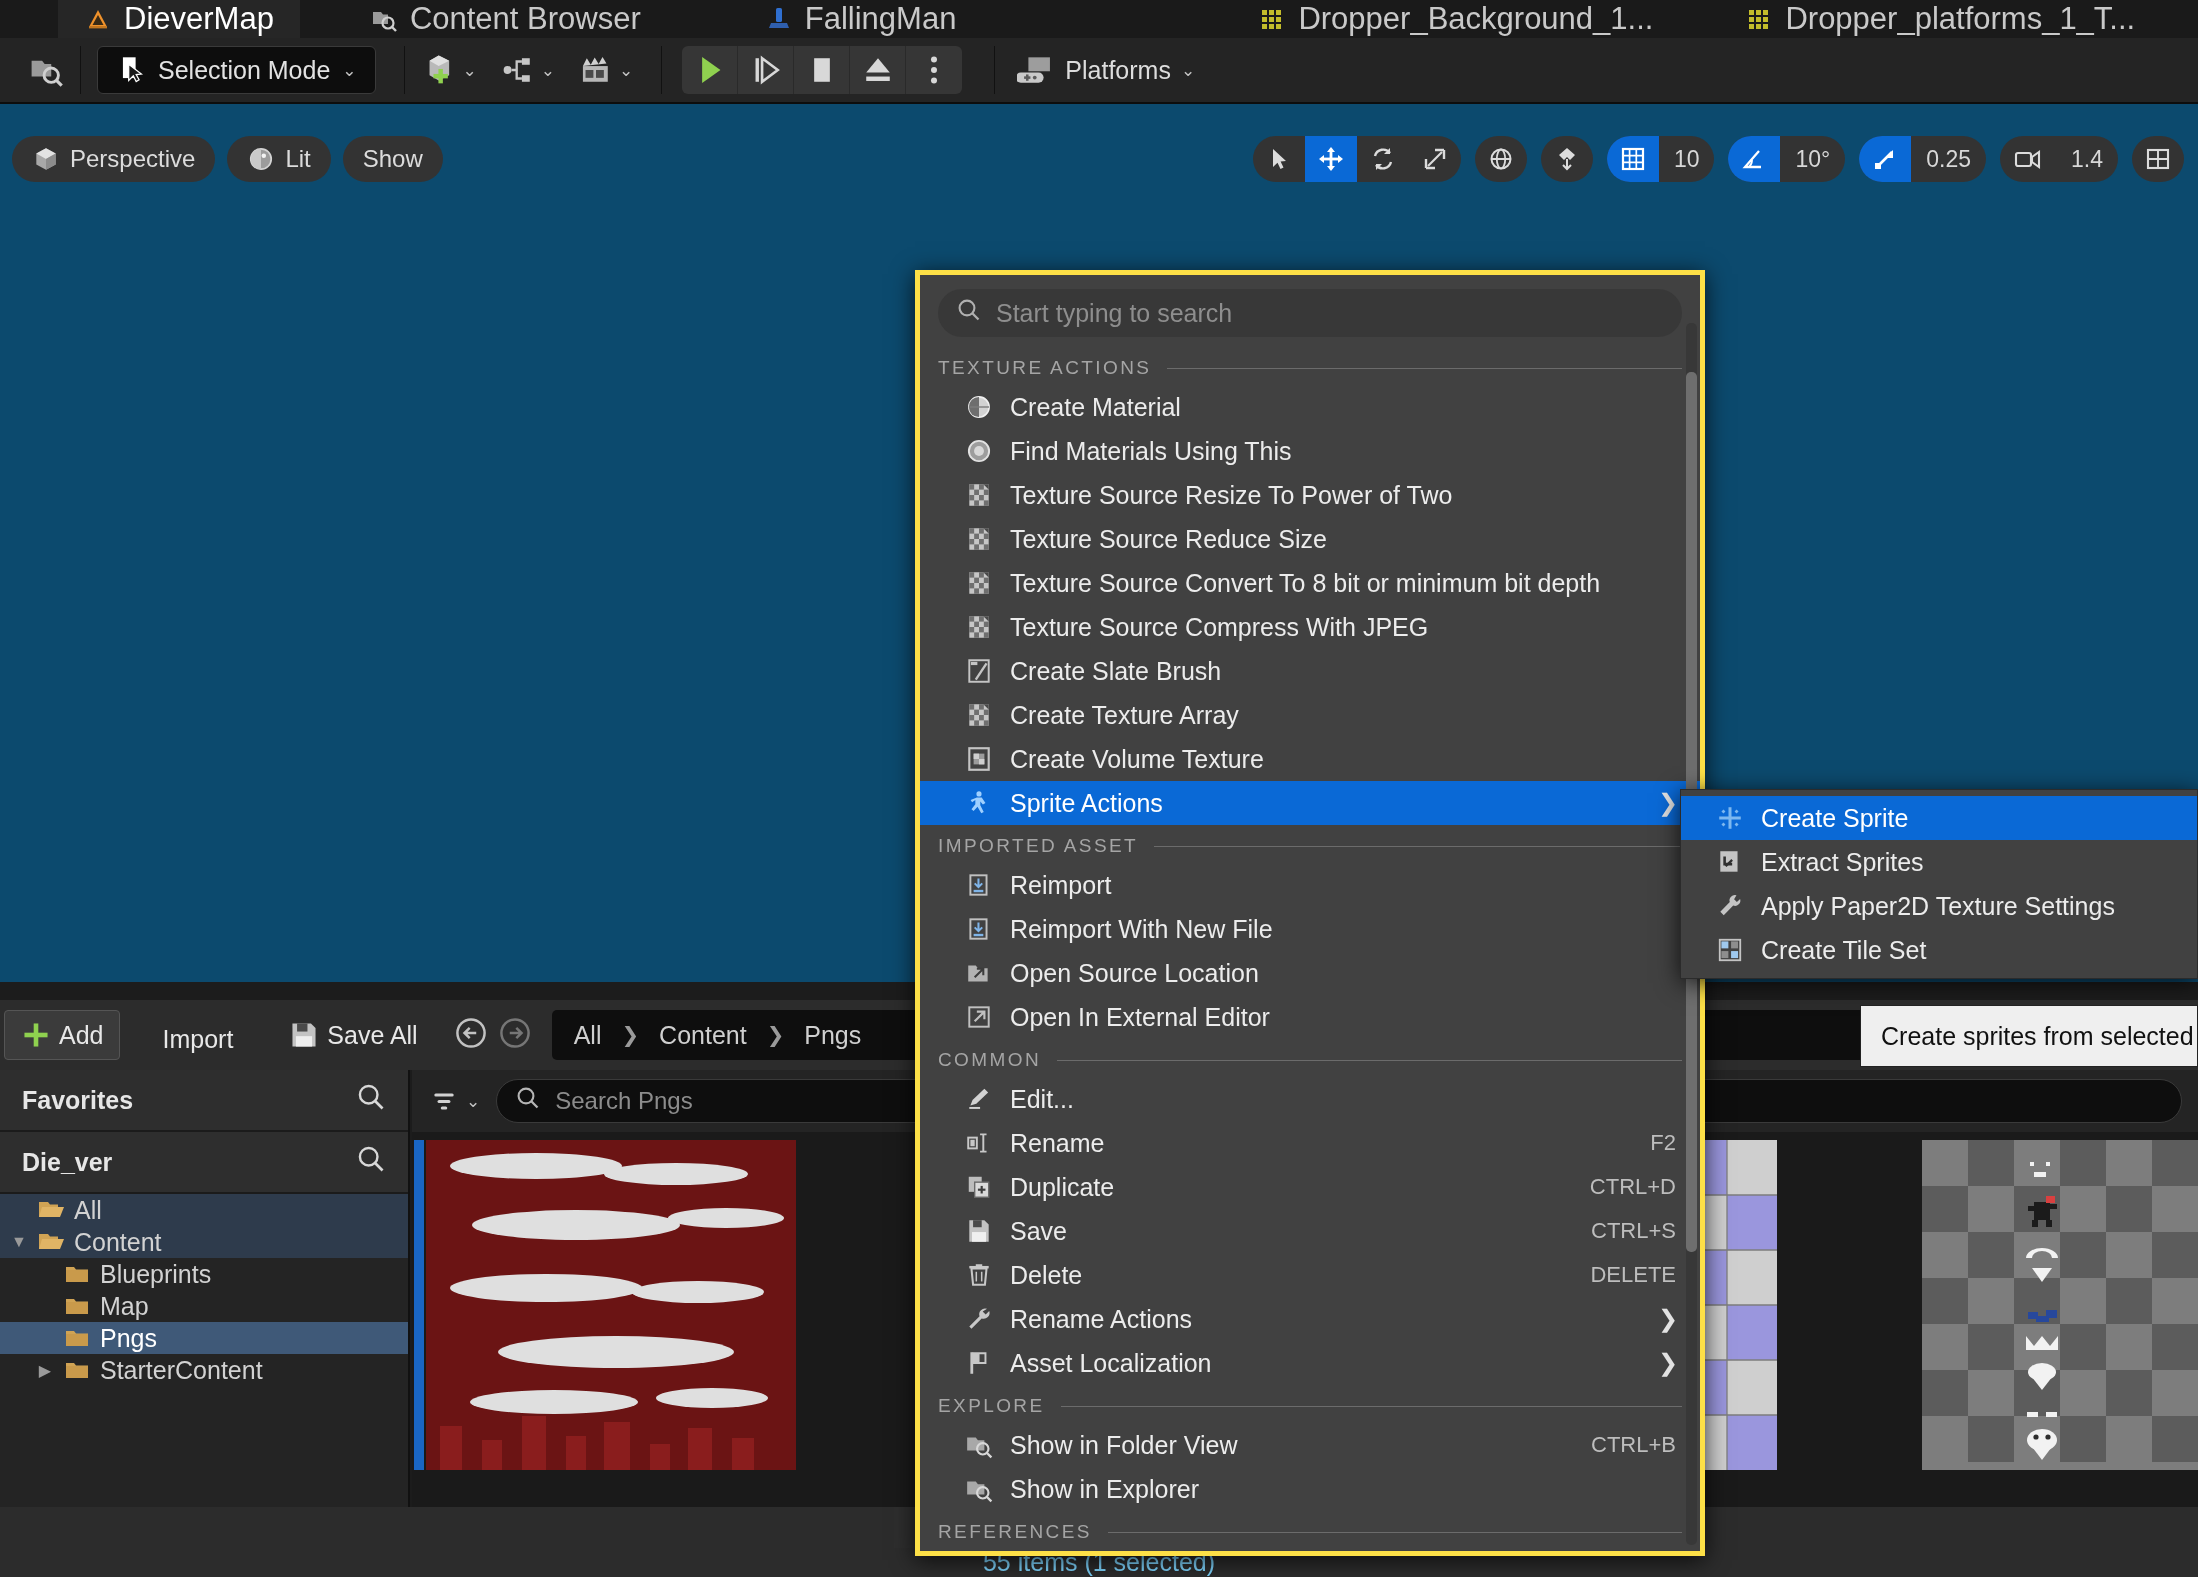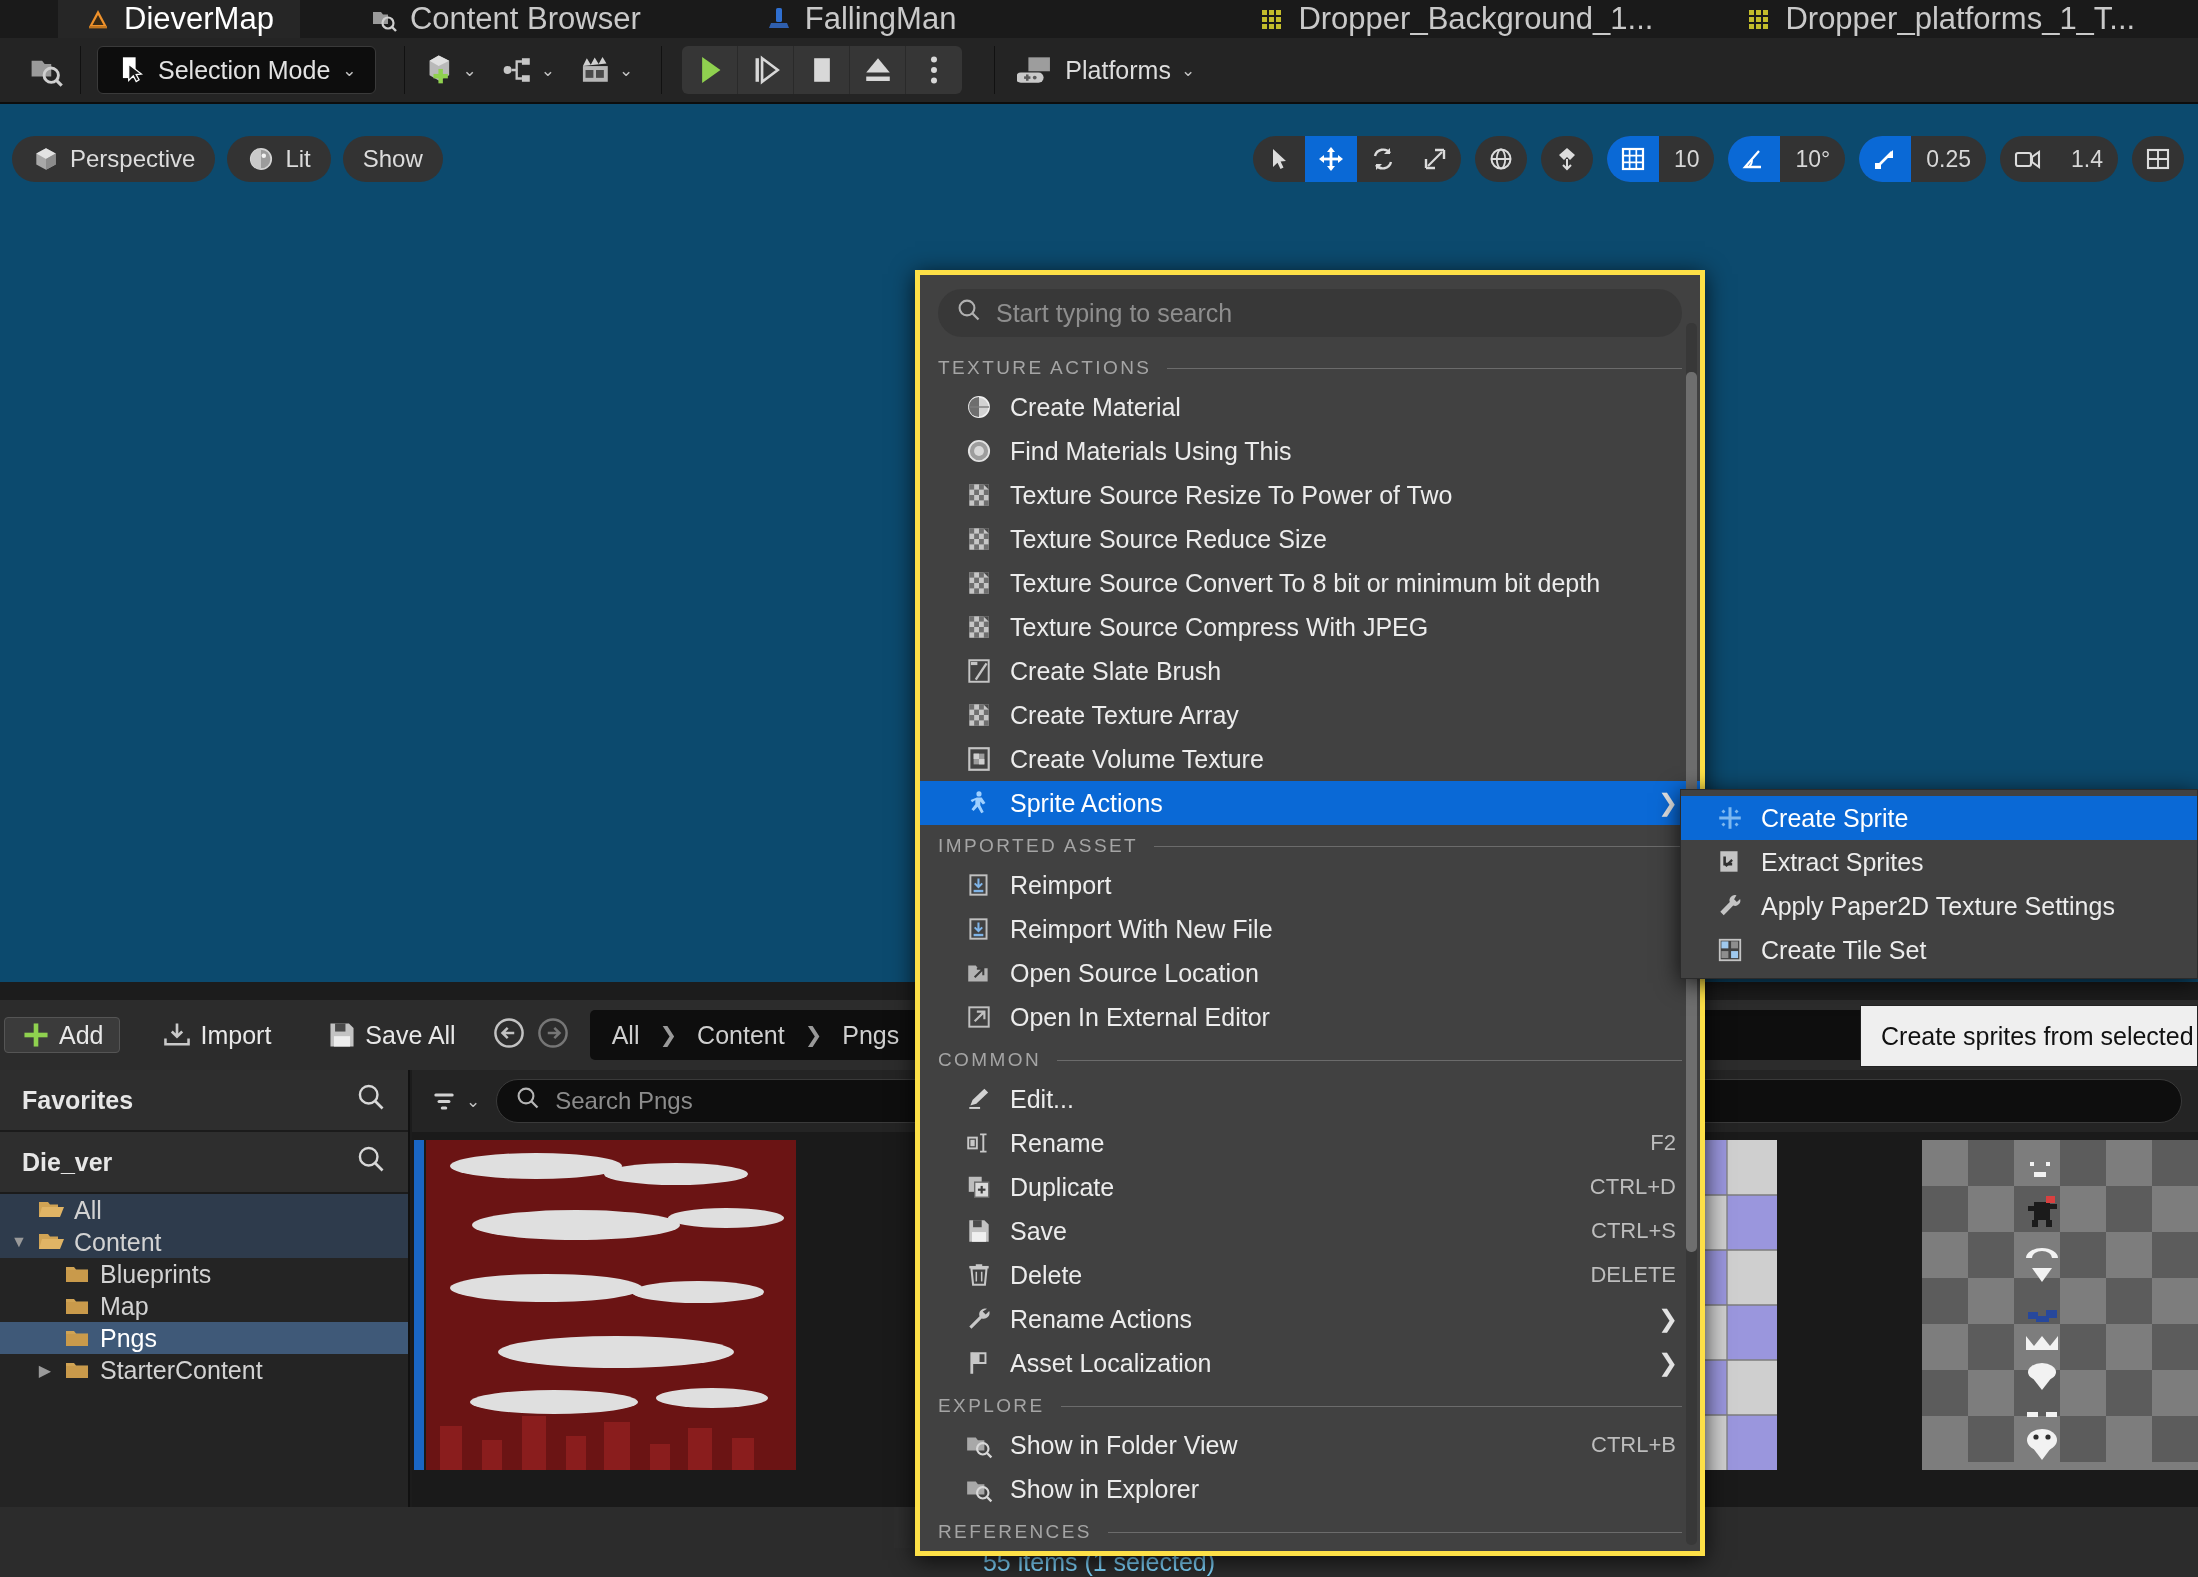--- a/index.html
+++ b/index.html
@@ -37,21 +37,21 @@
   .vp-left { position:absolute; left:12px; top:32px; display:flex; gap:12px; align-items:center; }
   .vp-pill { display:flex; align-items:center; gap:10px; height:46px; padding:0 20px; border-radius:23px; background:#333; color:#dcdcdc; font-size:24px; }
   .vp-right { position:absolute; right:14px; top:32px; display:flex; gap:14px; align-items:center; }
   .seg { display:flex; align-items:center; height:46px; background:#333; border-radius:23px; overflow:hidden; }
   .seg > div { height:46px; display:flex; align-items:center; justify-content:center; padding:0 13px; font-size:23px; color:#d8d8d8; }
   .seg > div.on { background:#0a69d6; color:#fff; }
   .seg > div.val { padding:0 15px; }
 
   
   .cbtoolbar { position:absolute; left:0; top:1000px; width:2198px; height:70px; background:#2c2c2c; display:flex; align-items:center; padding-left:4px; gap:8px; }
-  .cb-btn { display:flex; align-items:center; gap:8px; height:36px; padding:7px 16px; font-size:25px; color:#e8e8e8; border-radius:4px; }
+  .cb-btn { display:flex; align-items:center; gap:8px; height:50px; padding:7px 16px; font-size:25px; color:#e8e8e8; border-radius:4px; }
   .cb-btn.addbtn { background:#3b3b3b; border:1px solid #555; }
   .navarrows { display:flex; gap:10px; align-items:center; margin:0 12px; }
   .crumbbar { flex:1; height:50px; background:#0e0e0e; border-radius:5px; display:flex; align-items:center; padding:0 22px; gap:20px; font-size:25px; color:#cfcfcf; margin-right:0; }
   .crumb-sep { color:#9a9a9a; font-size:21px; }
 
   .cbbody { position:absolute; left:0; top:1070px; width:2198px; height:437px; }
   .sidepanel { position:absolute; left:0; top:0; width:410px; height:437px; background:#242424; border-right:2px solid #111; }
   .panelhdr { height:62px; display:flex; align-items:center; justify-content:space-between; padding:0 22px; background:#2e2e2e; border-bottom:2px solid #1b1b1b; font-size:25px; font-weight:bold; color:#e6e6e6; }
   .tree { padding-top:0; font-size:25px; }
   .trow { height:32px; display:flex; align-items:center; gap:8px; padding-left:8px; color:#d2d2d2; white-space:nowrap; }
@@ -392,21 +392,21 @@
   <div class="cbtoolbar">
     <div class="cb-btn addbtn">
       <svg width="30" height="30" viewBox="0 0 26 26">
           <g fill="#8fd14f">
             <rect x="3" y="11" width="20" height="4"></rect>
             <rect x="11" y="3" width="4" height="20"></rect>
           </g>
         </svg>
       <span>Add</span>
     </div>
-    <div class="cb-btn" style="margin-left:18px;">
+    <div class="cb-btn" style="margin-left:18px;flex-direction:column;">
       <svg width="30" height="30" viewBox="0 0 26 26">
           <path d="M3 16 v5 h20 v-5" fill="none" stroke="#c9c9c9" stroke-width="2.2"></path>
           <path d="M13 3 v11 M8.5 10 L13 14.5 L17.5 10" fill="none" stroke="#c9c9c9" stroke-width="2.3"></path>
         </svg>
       <span>Import</span>
     </div>
     <div class="cb-btn" style="margin-left:16px;">
       <svg width="30" height="30" viewBox="0 0 26 26">
           <path d="M3 3 h16 l4 4 v16 H3 Z" fill="#c3c3c3"></path>
           <rect x="7" y="3" width="9" height="7" fill="#4a4a4a"></rect>

